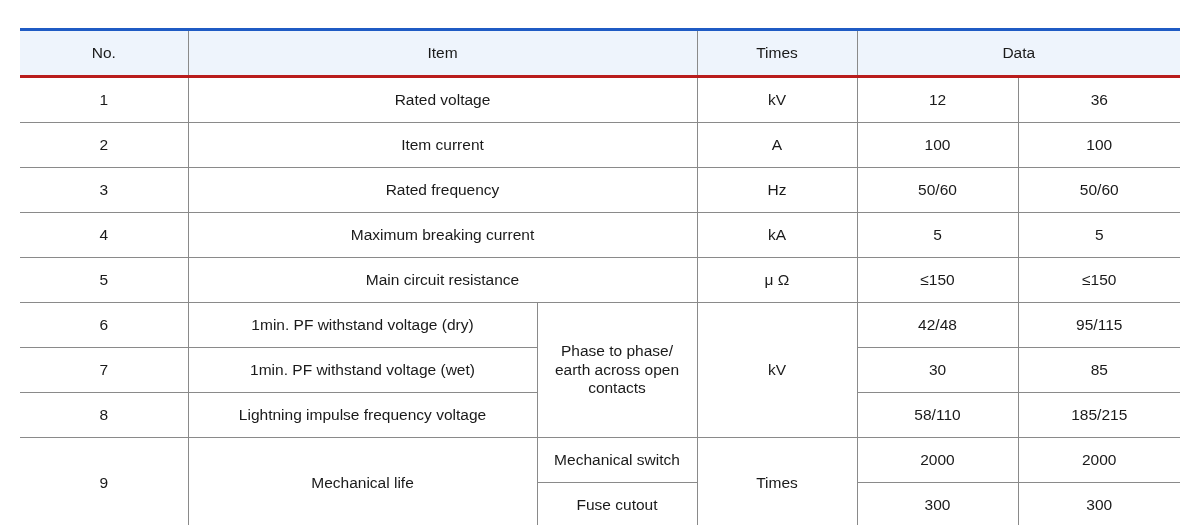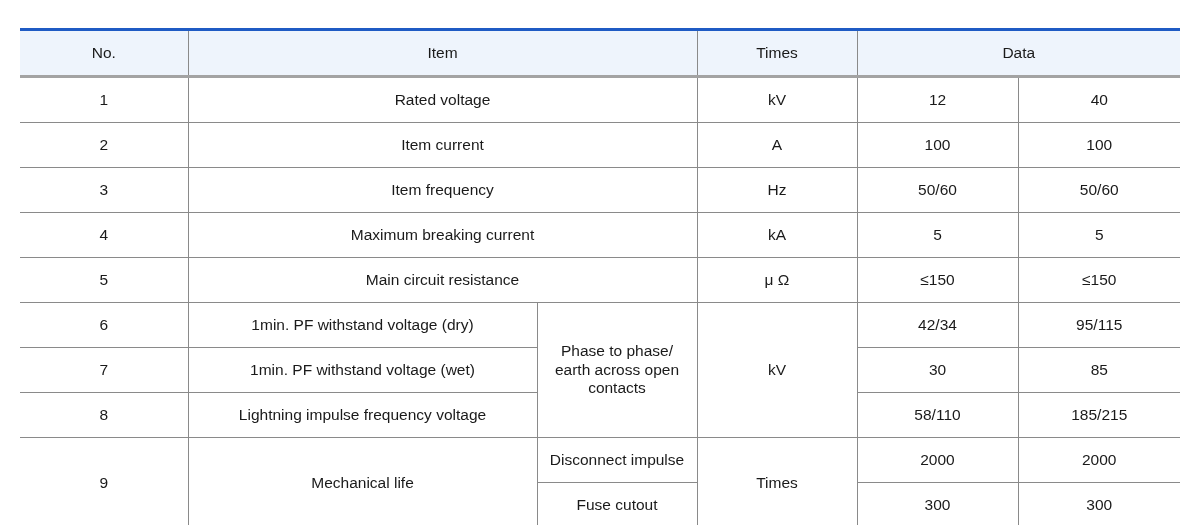--- a/index.html
+++ b/index.html
@@ -40,21 +40,21 @@
   }
 
   
   table.spec tr > *:first-child { border-left: none; }
   table.spec tr > *:last-child  { border-right: none; }
 
   
   table.spec thead th {
     background: #eef4fc;
     border-top: 3px solid #1f5bc4;
-    border-bottom: 3px solid #a3a3a3;
+    border-bottom: 3px solid #b91c1c;
     height: 40px;
   }
 
   table.spec tbody tr:last-child > * {
     border-bottom: 3px solid #1f5bc4;
   }
 
   
   td.tint, th.tint { background: #eef4fc; }
   td.plain { background: #ffffff; }
@@ -93,34 +93,34 @@
       </tr>
     </thead>
 
     <tbody>
 
       <tr class="r-body">
         <td class="plain">1</td>
         <td class="plain" colspan="2">Rated voltage</td>
         <td class="plain">kV</td>
         <td class="plain">12</td>
-        <td class="plain">40</td>
+        <td class="plain">36</td>
       </tr>
 
       <tr class="r-body">
         <td class="tint">2</td>
         <td class="tint" colspan="2">Item current</td>
         <td class="tint">A</td>
         <td class="tint">100</td>
         <td class="tint">100</td>
       </tr>
 
       <tr class="r-body">
         <td class="plain">3</td>
-        <td class="plain" colspan="2">Item frequency</td>
+        <td class="plain" colspan="2">Rated frequency</td>
         <td class="plain">Hz</td>
         <td class="plain">50/60</td>
         <td class="plain">50/60</td>
       </tr>
 
       <tr class="r-body">
         <td class="tint">4</td>
         <td class="tint" colspan="2">Maximum breaking current</td>
         <td class="tint">kA</td>
         <td class="tint">5</td>
@@ -133,42 +133,42 @@
         <td class="plain">μ Ω</td>
         <td class="plain">≤150</td>
         <td class="plain">≤150</td>
       </tr>
 
       <tr class="r-body">
         <td class="tint">6</td>
         <td class="tint">1min. PF withstand voltage (dry)</td>
         <td class="tint wrap-cell" rowspan="3">Phase to phase/ earth across open contacts</td>
         <td class="tint" rowspan="3">kV</td>
-        <td class="tint">42/34</td>
+        <td class="tint">42/48</td>
         <td class="tint">95/115</td>
       </tr>
 
       <tr class="r-body">
         <td class="plain">7</td>
         <td class="plain">1min. PF withstand voltage (wet)</td>
         <td class="plain">30</td>
         <td class="plain">85</td>
       </tr>
 
       <tr class="r-body">
         <td class="tint">8</td>
         <td class="tint">Lightning impulse frequency voltage</td>
         <td class="tint">58/110</td>
         <td class="tint">185/215</td>
       </tr>
 
       <tr class="r-body">
         <td class="plain" rowspan="2">9</td>
         <td class="plain" rowspan="2">Mechanical life</td>
-        <td class="plain">Disconnect impulse</td>
+        <td class="plain">Mechanical switch</td>
         <td class="plain" rowspan="2">Times</td>
         <td class="plain">2000</td>
         <td class="plain">2000</td>
       </tr>
 
       <tr class="r-body">
         <td class="tint">Fuse cutout</td>
         <td class="tint">300</td>
         <td class="tint">300</td>
       </tr>

